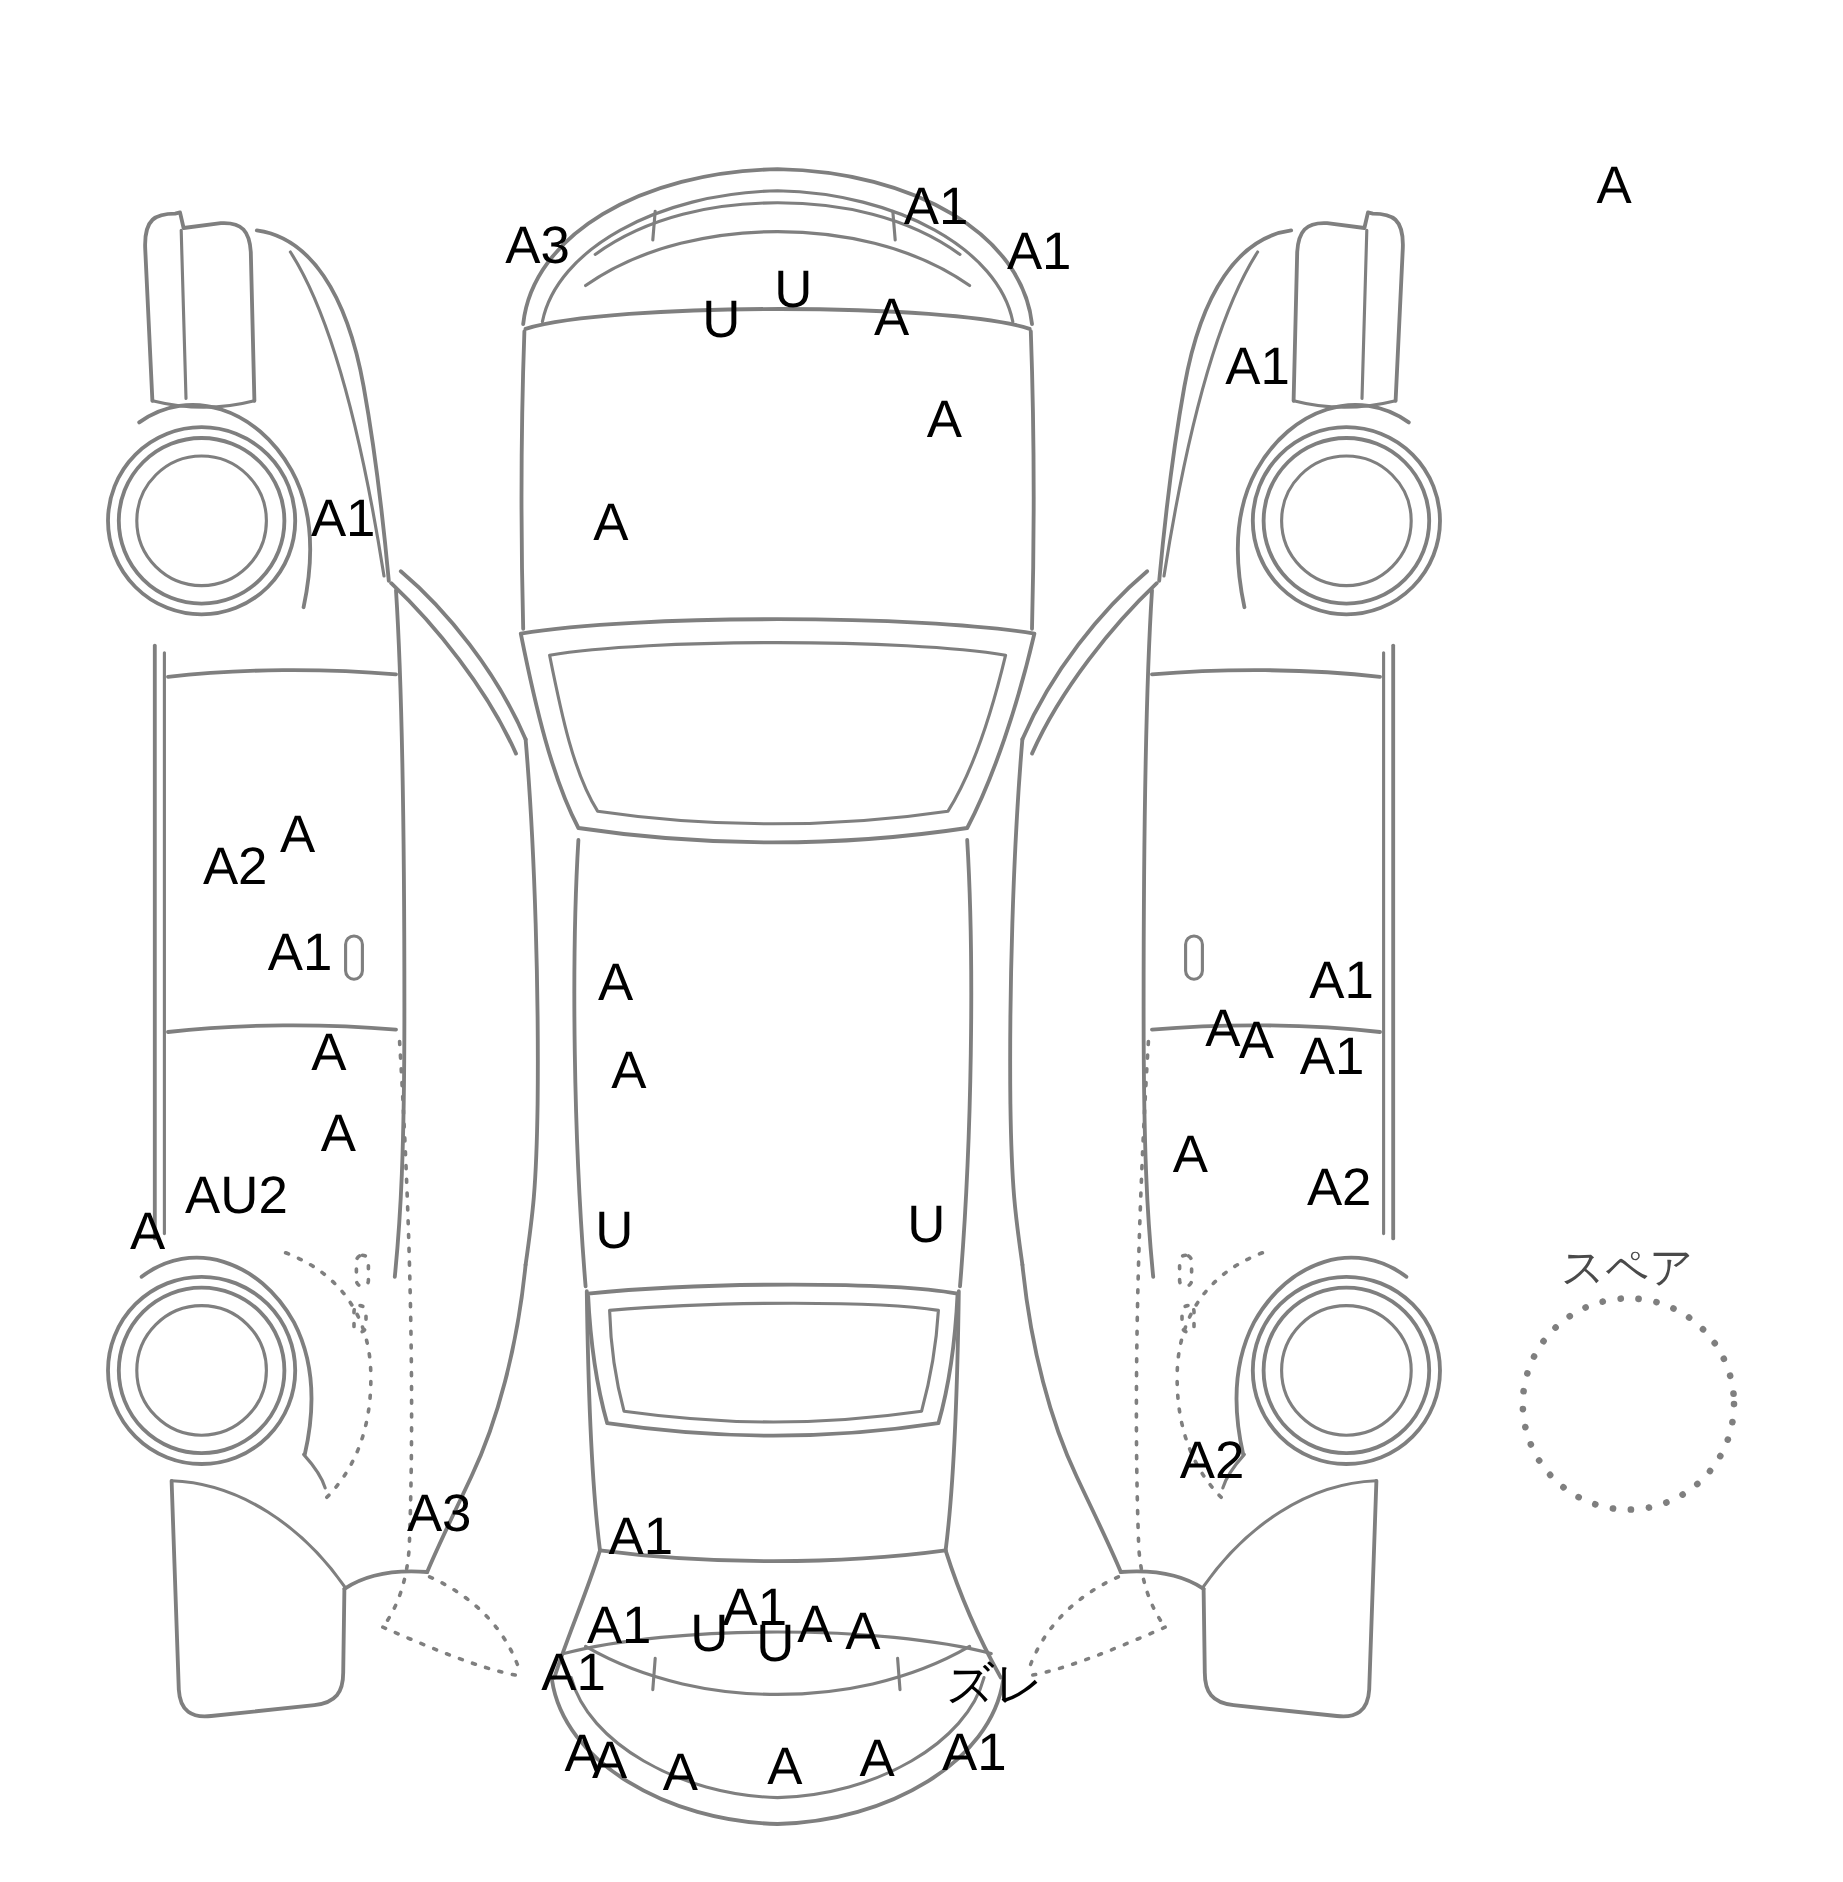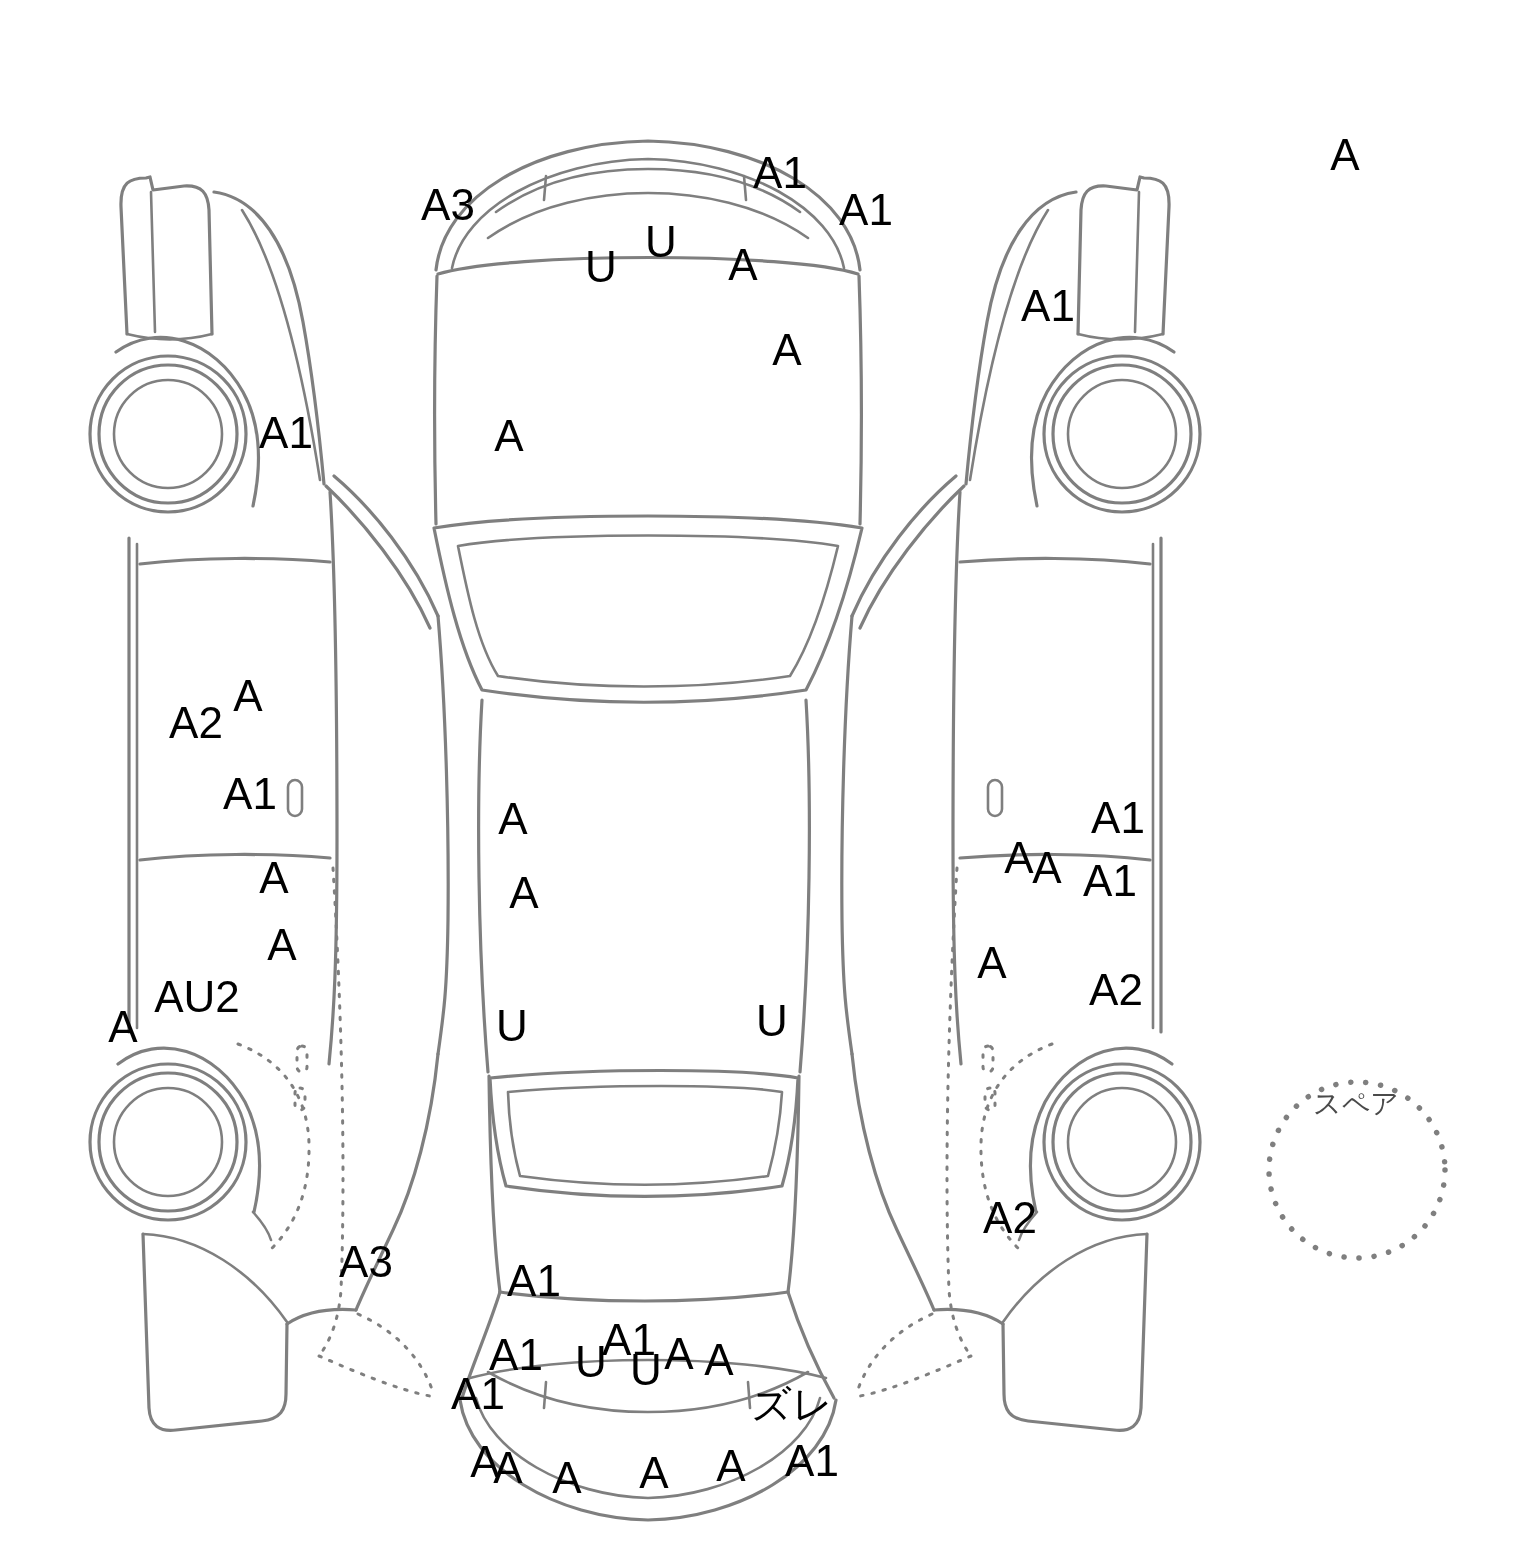--- a/index.html
+++ b/index.html
@@ -188,23 +188,23 @@
       <span class="label" style="left: 1010px; top: 1218px;">A2</span>
       <span class="label" style="left: 366px; top: 1262px;">A3</span>
       <span class="label" style="left: 534px; top: 1281px;">A1</span>
       <span class="label" style="left: 516px; top: 1355px;">A1</span>
       <span class="label" style="left: 629px; top: 1340px;">A1</span>
       <span class="label" style="left: 591px; top: 1362px;">U</span>
       <span class="label" style="left: 646px; top: 1370px;">U</span>
       <span class="label" style="left: 679px; top: 1354px;">A</span>
       <span class="label" style="left: 719px; top: 1360px;">A</span>
       <span class="label" style="left: 478px; top: 1394px;">A1</span>
-      <span class="label" style="left: 792px; top: 1404px; font-size: 40px;">ズレ</span>
+      <span class="label" style="left: 829px; top: 1404px; font-size: 40px;">ズレ</span>
       <span class="label" style="left: 485px; top: 1462px;">A</span>
       <span class="label" style="left: 508px; top: 1468px;">A</span>
       <span class="label" style="left: 567px; top: 1478px;">A</span>
       <span class="label" style="left: 654px; top: 1473px;">A</span>
       <span class="label" style="left: 731px; top: 1466px;">A</span>
       <span class="label" style="left: 812px; top: 1461px;">A1</span>
-      <span class="label" style="left: 1356px; top: 1104px; font-size: 28px; color: rgb(74, 74, 74);">スペア</span>
+      <span class="label" style="left: 1356px; top: 1056px; font-size: 36px; color: rgb(74, 74, 74);">スペア</span>
     </div>
 
 </div>
 
 </body></html>

